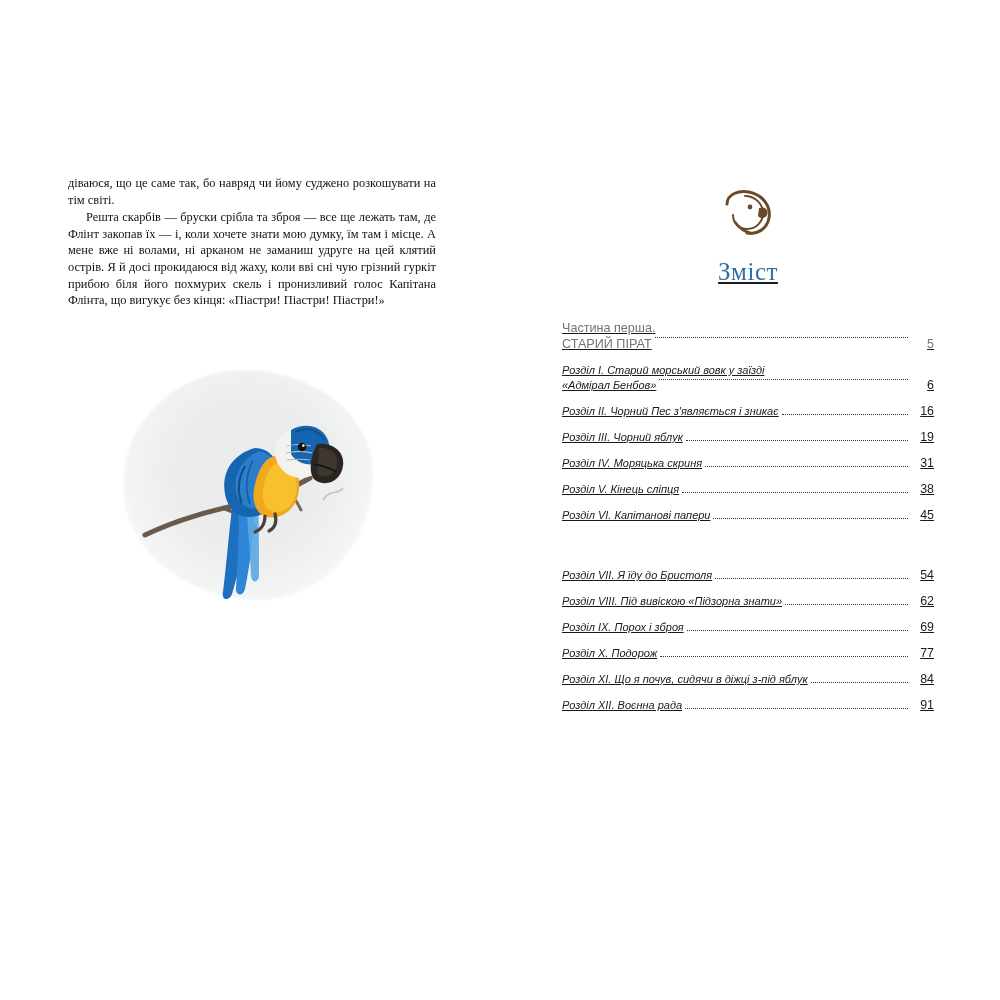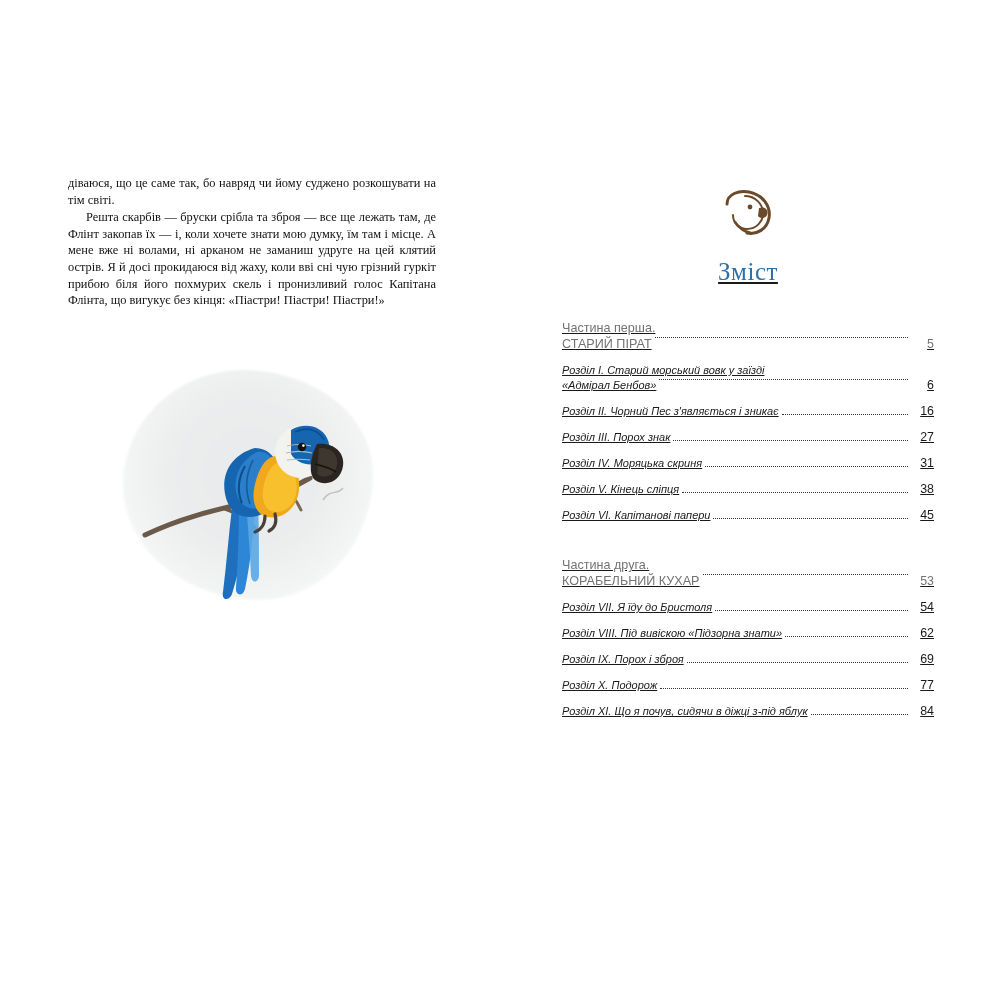--- a/index.html
+++ b/index.html
@@ -234,23 +234,23 @@
           <span class="pg">6</span>
         </span>
       </div>
 
       <div class="row">
         <span class="label chap">Розділ II. Чорний Пес з'являється і зникає</span>
         <span class="dots"></span>
         <span class="pg">16</span>
       </div>
       <div class="row">
-        <span class="label chap">Розділ III. Порох знак</span>
-        <span class="dots"></span>
-        <span class="pg">27</span>
+        <span class="label chap">Розділ III. Чорний яблук</span>
+        <span class="dots"></span>
+        <span class="pg">19</span>
       </div>
       <div class="row">
         <span class="label chap">Розділ IV. Моряцька скриня</span>
         <span class="dots"></span>
         <span class="pg">31</span>
       </div>
       <div class="row">
         <span class="label chap">Розділ V. Кінець сліпця</span>
         <span class="dots"></span>
         <span class="pg">38</span>
@@ -258,28 +258,20 @@
       <div class="row">
         <span class="label chap">Розділ VI. Капітанові папери</span>
         <span class="dots"></span>
         <span class="pg">45</span>
       </div>
     </div>
 
     <div class="gap"></div>
 
     <div class="toc-section">
-      <div class="part-head">
-        <span class="part-sub">Частина друга.</span>
-        <span class="part-row">
-          <span class="label">КОРАБЕЛЬНИЙ КУХАР</span>
-          <span class="dots"></span>
-          <span class="pg">53</span>
-        </span>
-      </div>
 
       <div class="row">
         <span class="label chap">Розділ VII. Я їду до Бристоля</span>
         <span class="dots"></span>
         <span class="pg">54</span>
       </div>
       <div class="row">
         <span class="label chap">Розділ VIII. Під вивіскою «Підзорна знати»</span>
         <span class="dots"></span>
         <span class="pg">62</span>
@@ -291,17 +283,22 @@
       </div>
       <div class="row">
         <span class="label chap">Розділ X. Подорож</span>
         <span class="dots"></span>
         <span class="pg">77</span>
       </div>
       <div class="row">
         <span class="label chap">Розділ XI. Що я почув, сидячи в діжці з-під яблук</span>
         <span class="dots"></span>
         <span class="pg">84</span>
+      </div>
+      <div class="row">
+        <span class="label chap">Розділ XII. Воєнна рада</span>
+        <span class="dots"></span>
+        <span class="pg">91</span>
       </div>
     </div>
 
   </div>
 </div>
 
 </body></html>

